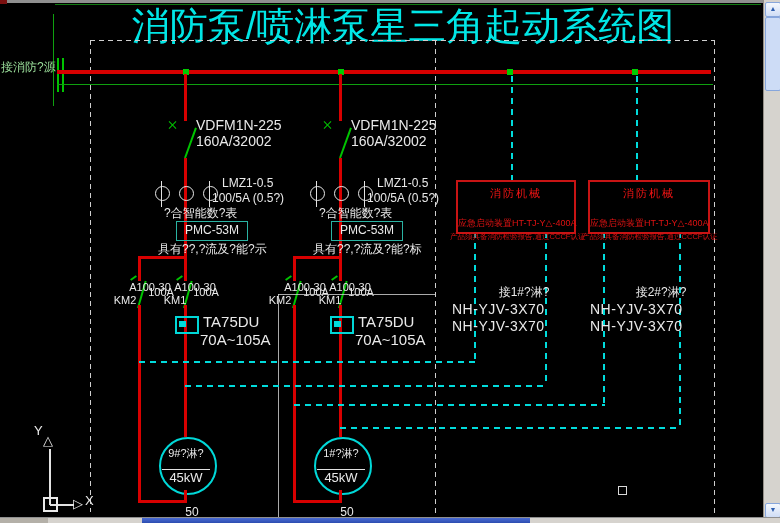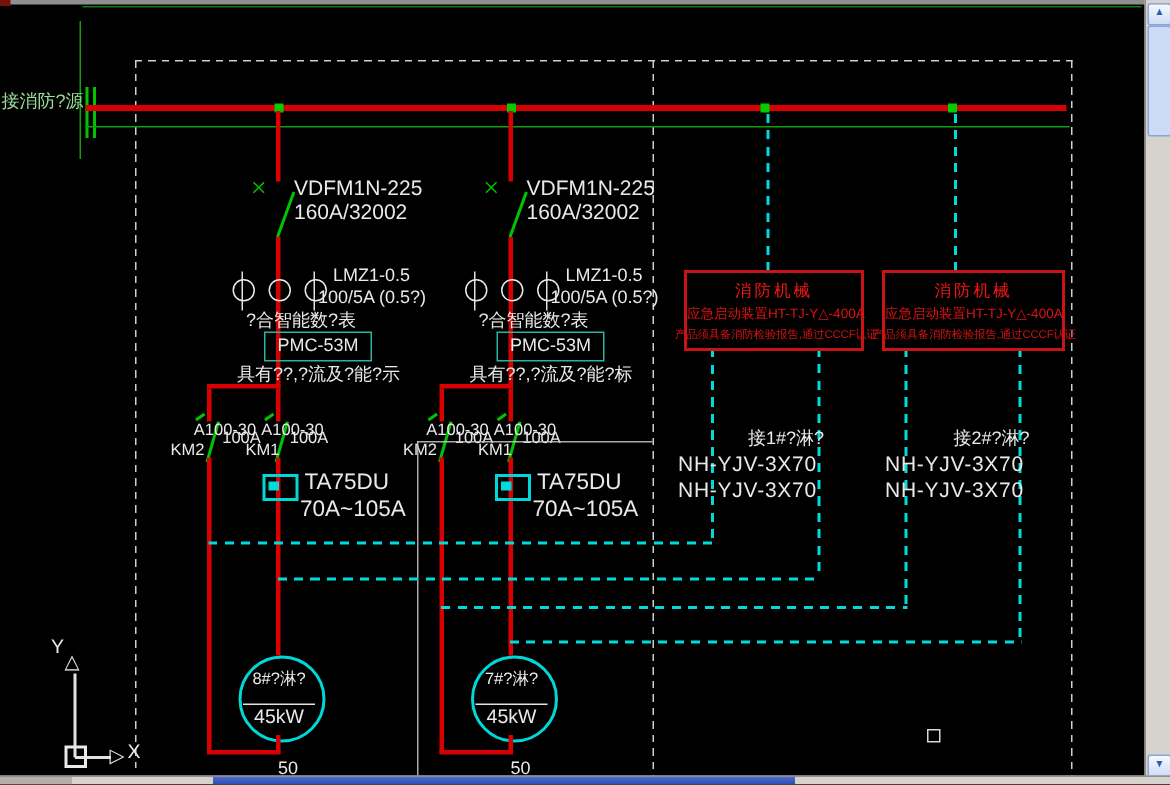--- a/index.html
+++ b/index.html
@@ -13,36 +13,37 @@
   .grn{background:#00c400}
   .cyn{background:#00dcdc}
   .wht{background:#e2e2e2}
   .dashv{background:repeating-linear-gradient(180deg,#00dcdc 0 6px,transparent 6px 11px)}
   .dashh{background:repeating-linear-gradient(90deg,#00dcdc 0 6px,transparent 6px 11px)}
   .fdashv{background:repeating-linear-gradient(180deg,#cfcfcf 0 5px,transparent 5px 9px)}
   .fdashh{background:repeating-linear-gradient(90deg,#cfcfcf 0 5px,transparent 5px 9px)}
   .circ{position:absolute;border:1.5px solid #e9e9e9;border-radius:50%;background:transparent}
   .cbox{position:absolute;border:2px solid #c81414;background:#000;text-align:center;overflow:visible}
   .cbox .l1{font-size:11px;font-weight:normal;color:#f21414;letter-spacing:2px;margin-top:4px}
-  .cbox .l2{font-size:9px;color:#e01212;white-space:nowrap;margin-top:2px}
+  .cbox .l2{font-size:9px;color:#e01212;white-space:nowrap;margin-top:16px}
   .cbox .l3{font-size:7.5px;color:#d81212;white-space:nowrap;margin-top:2px;margin-left:-8px}
   .sbtn{position:absolute;width:14px;height:13px;background:linear-gradient(#f5f8fd,#cfddf6);
         border:1px solid #87a6dc;border-radius:2px;color:#2f5fb0;font-size:7px;
         text-align:center;line-height:12px}
 </style>
 </head>
 <body>
 
 <div id="stage">
 
   <div class="a" style="left:0;top:0;width:780px;height:3px;background:#8f8f8f"></div>
   <div class="a" style="left:0;top:0;width:7px;height:4px;background:#7a0f0f"></div>
 
   <div class="a" style="left:55px;top:4px;width:706px;height:1px;background:#117a11"></div>
 
+  <div class="t c" style="left:92px;top:6px;width:622px;font-size:38px;color:#00e6e6">消防泵/喷淋泵星三角起动系统图</div>
 
   <div class="a fdashh" style="left:90px;top:40px;width:625px;height:1px"></div>
   <div class="a fdashv" style="left:90px;top:40px;width:1px;height:472px"></div>
   <div class="a fdashv" style="left:435px;top:40px;width:1px;height:477px"></div>
   <div class="a fdashv" style="left:714px;top:40px;width:1px;height:477px"></div>
 
   <div class="a" style="left:53px;top:14px;width:1px;height:92px;background:#0fa00f"></div>
   <div class="a grn" style="left:57px;top:58px;width:2px;height:34px"></div>
   <div class="a grn" style="left:62px;top:58px;width:2px;height:34px"></div>
   <div class="t" style="left:1px;top:61px;font-size:12px;color:#9ade9a">接消防?源</div>
@@ -91,21 +92,21 @@
     <div class="t c rot" style="left:188px;top:287px;width:36px;font-size:11px">100A</div>
     <div class="a red" style="left:138px;top:305px;width:3px;height:197px"></div>
     <div class="a red" style="left:184px;top:305px;width:3px;height:132px"></div>
     <div class="a" style="left:175px;top:316px;width:20px;height:14px;border:2px solid #00d8d8">
       <div class="a cyn" style="left:2px;top:3px;width:7px;height:6px"></div>
     </div>
     <div class="t" style="left:203px;top:314px;font-size:15px">TA75DU</div>
     <div class="t" style="left:200px;top:332px;font-size:15px">70A~105A</div>
     <div class="a" style="left:159px;top:437px;width:54px;height:54px;border:2px solid #00d8d8;border-radius:50%;background:#000"></div>
     <div class="a wht" style="left:162px;top:469px;width:48px;height:1px"></div>
-    <div class="t c" style="left:160px;top:448px;width:52px;font-size:11px">8#?淋?</div>
+    <div class="t c" style="left:160px;top:448px;width:52px;font-size:11px">9#?淋?</div>
     <div class="t c" style="left:162px;top:471px;width:48px;font-size:13px">45kW</div>
     <div class="a red" style="left:184px;top:490px;width:3px;height:12px"></div>
     <div class="a red" style="left:138px;top:500px;width:49px;height:3px"></div>
     <div class="t c rot" style="left:179px;top:506px;width:26px;font-size:12px">50</div>
   </div>
 
   <div class="a" style="left:155px;top:0">
     <div class="a red" style="left:184px;top:74px;width:3px;height:47px"></div>
     <div class="a" style="left:168px;top:120px;width:10px;height:10px">
       <div class="a grn" style="left:4px;top:0;width:1px;height:10px;transform:rotate(45deg)"></div>
@@ -142,21 +143,21 @@
     <div class="t c rot" style="left:188px;top:287px;width:36px;font-size:11px">100A</div>
     <div class="a red" style="left:138px;top:305px;width:3px;height:197px"></div>
     <div class="a red" style="left:184px;top:305px;width:3px;height:132px"></div>
     <div class="a" style="left:175px;top:316px;width:20px;height:14px;border:2px solid #00d8d8">
       <div class="a cyn" style="left:2px;top:3px;width:7px;height:6px"></div>
     </div>
     <div class="t" style="left:203px;top:314px;font-size:15px">TA75DU</div>
     <div class="t" style="left:200px;top:332px;font-size:15px">70A~105A</div>
     <div class="a" style="left:159px;top:437px;width:54px;height:54px;border:2px solid #00d8d8;border-radius:50%;background:#000"></div>
     <div class="a wht" style="left:162px;top:469px;width:48px;height:1px"></div>
-    <div class="t c" style="left:160px;top:448px;width:52px;font-size:11px">7#?淋?</div>
+    <div class="t c" style="left:160px;top:448px;width:52px;font-size:11px">1#?淋?</div>
     <div class="t c" style="left:162px;top:471px;width:48px;font-size:13px">45kW</div>
     <div class="a red" style="left:184px;top:490px;width:3px;height:12px"></div>
     <div class="a red" style="left:138px;top:500px;width:49px;height:3px"></div>
     <div class="t c rot" style="left:179px;top:506px;width:26px;font-size:12px">50</div>
   </div>
 
   <div class="a" style="left:278px;top:294px;width:1px;height:223px;background:#c8c8c8;opacity:.85"></div>
   <div class="a" style="left:278px;top:294px;width:157px;height:1px;background:#c8c8c8;opacity:.85"></div>
 
   <div class="a dashv" style="left:511px;top:76px;width:2px;height:104px"></div>

